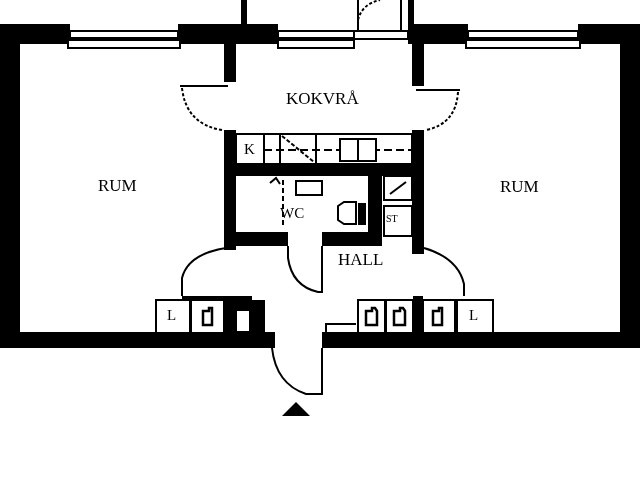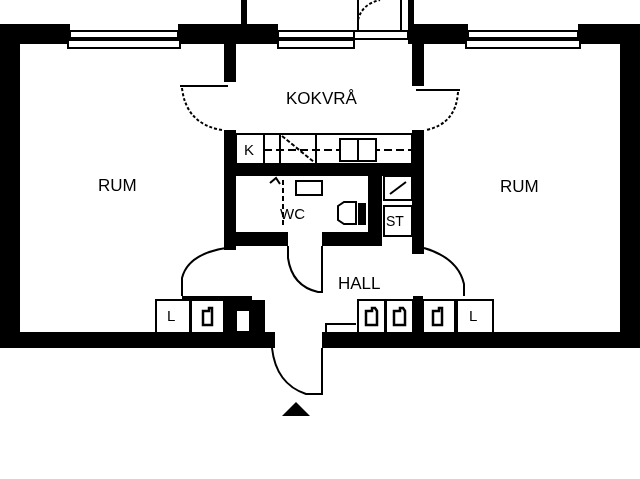--- a/index.html
+++ b/index.html
@@ -1,28 +1,28 @@
 <!DOCTYPE html>
 <html><head>
 <meta charset="utf-8">
 <style>
   html, body { margin: 0; padding: 0; background: #ffffff; }
   body { width: 640px; height: 479px; overflow: hidden; position: relative; }
   #plan { position: absolute; left: 0; top: 0; width: 640px; height: 479px; }
   .lbl {
     position: absolute;
-    font-family: Liberation Sans, sans-serif;
+    font-family: Liberation Serif, serif;
     color: #000000;
     font-size: 17px;
     letter-spacing: 0px;
     white-space: nowrap;
     line-height: 1;
   }
   .small { font-size: 15px; }
-  .tiny { font-size: 14px; }
+  .tiny { font-size: 10px; }
 </style>
 </head>
 <body>
 
 <svg id="plan" viewBox="0 0 640 479" xmlns="http://www.w3.org/2000/svg">
   <g fill="#000" stroke="none">
 
     <rect x="0" y="24" width="20" height="324"></rect>
 
     <rect x="620" y="24" width="20" height="324"></rect>
@@ -132,17 +132,17 @@
     <path d="M433 311 L439 311 L439 308 L442 308 L442 325 L433 325 Z"></path>
   </g>
 
   <polygon points="282,416 296,402 310,416" fill="#000"></polygon>
 </svg>
 
 <div class="lbl" style="left:98px; top:177px;">RUM</div>
 <div class="lbl" style="left:286px; top:90px;">KOKVRÅ</div>
 <div class="lbl" style="left:500px; top:178px;">RUM</div>
 <div class="lbl small" style="left:280px; top:206px;">WC</div>
-<div class="lbl" style="left:338px; top:275px;">HALL</div>
+<div class="lbl" style="left:338px; top:251px;">HALL</div>
 <div class="lbl small" style="left:244px; top:142px;">K</div>
 <div class="lbl tiny" style="left:386px; top:214px;">ST</div>
 <div class="lbl small" style="left:167px; top:308px;">L</div>
 <div class="lbl small" style="left:469px; top:308px;">L</div>
 
 </body></html>

